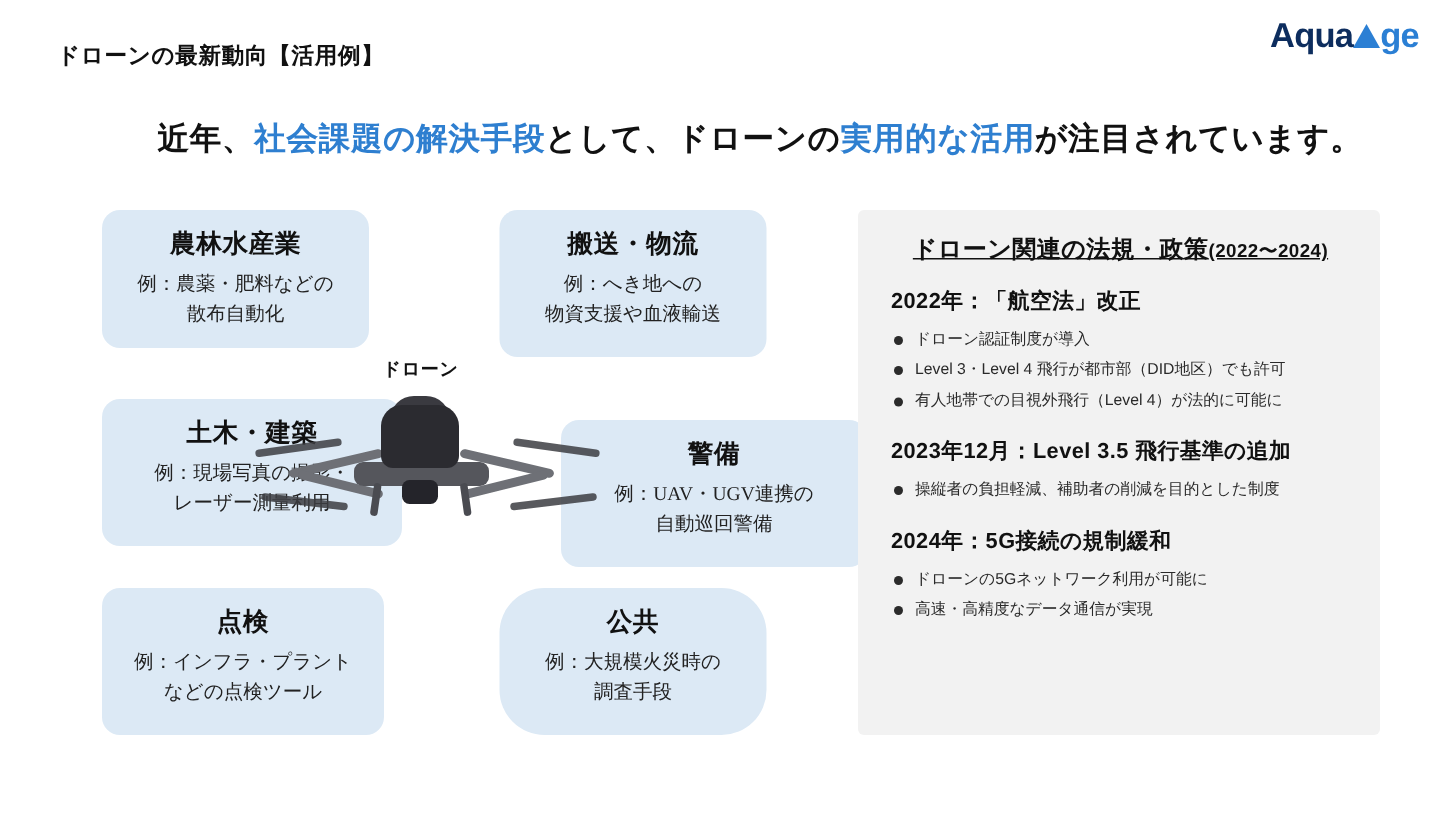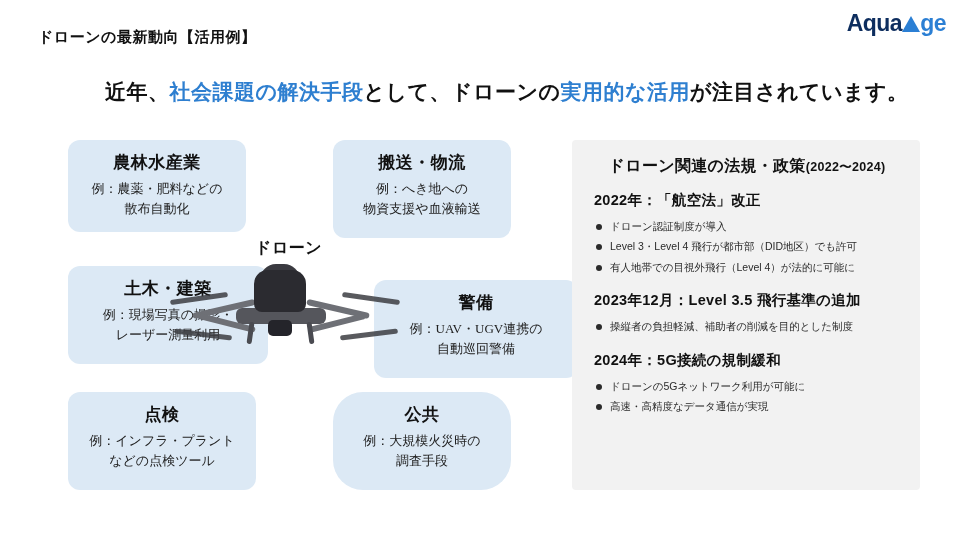--- a/index.html
+++ b/index.html
@@ -104,21 +104,21 @@
   .card.c2 { left: 0px;   top: 126px; width: 200px; height: 98px; }
   .card.c3 { left: 306px; top: 140px; width: 204px; height: 98px; }
   .card.c4 { left: 0px;   top: 252px; width: 188px; height: 98px; }
   .card.c5 { left: 265px; top: 252px; width: 178px; height: 98px; border-radius: 30px; }
 
   
   .drone-label {
     position: absolute;
     left: 255px;
     top: 238px;
-    font-size: 16px;
+    font-size: 12px;
     font-weight: bold;
     color: #111111;
     letter-spacing: 0.5px;
   }
   .drone-wrap {
     position: absolute;
     left: 196px;
     top: 258px;
     width: 180px;
     height: 110px;
@@ -202,20 +202,21 @@
     border-radius: 4px;
     box-sizing: border-box;
     padding: 16px 20px 10px 22px;
   }
   .panel-title {
     font-size: 16px;
     font-weight: bold;
     text-align: center;
     color: #111111;
     letter-spacing: 0.3px;
+    text-decoration: underline;
   }
   .panel-title .yrs {
     font-size: 12.5px;
     font-weight: bold;
   }
   .sec {
     margin-top: 14px;
   }
   .sec-head {
     font-size: 14.5px;

